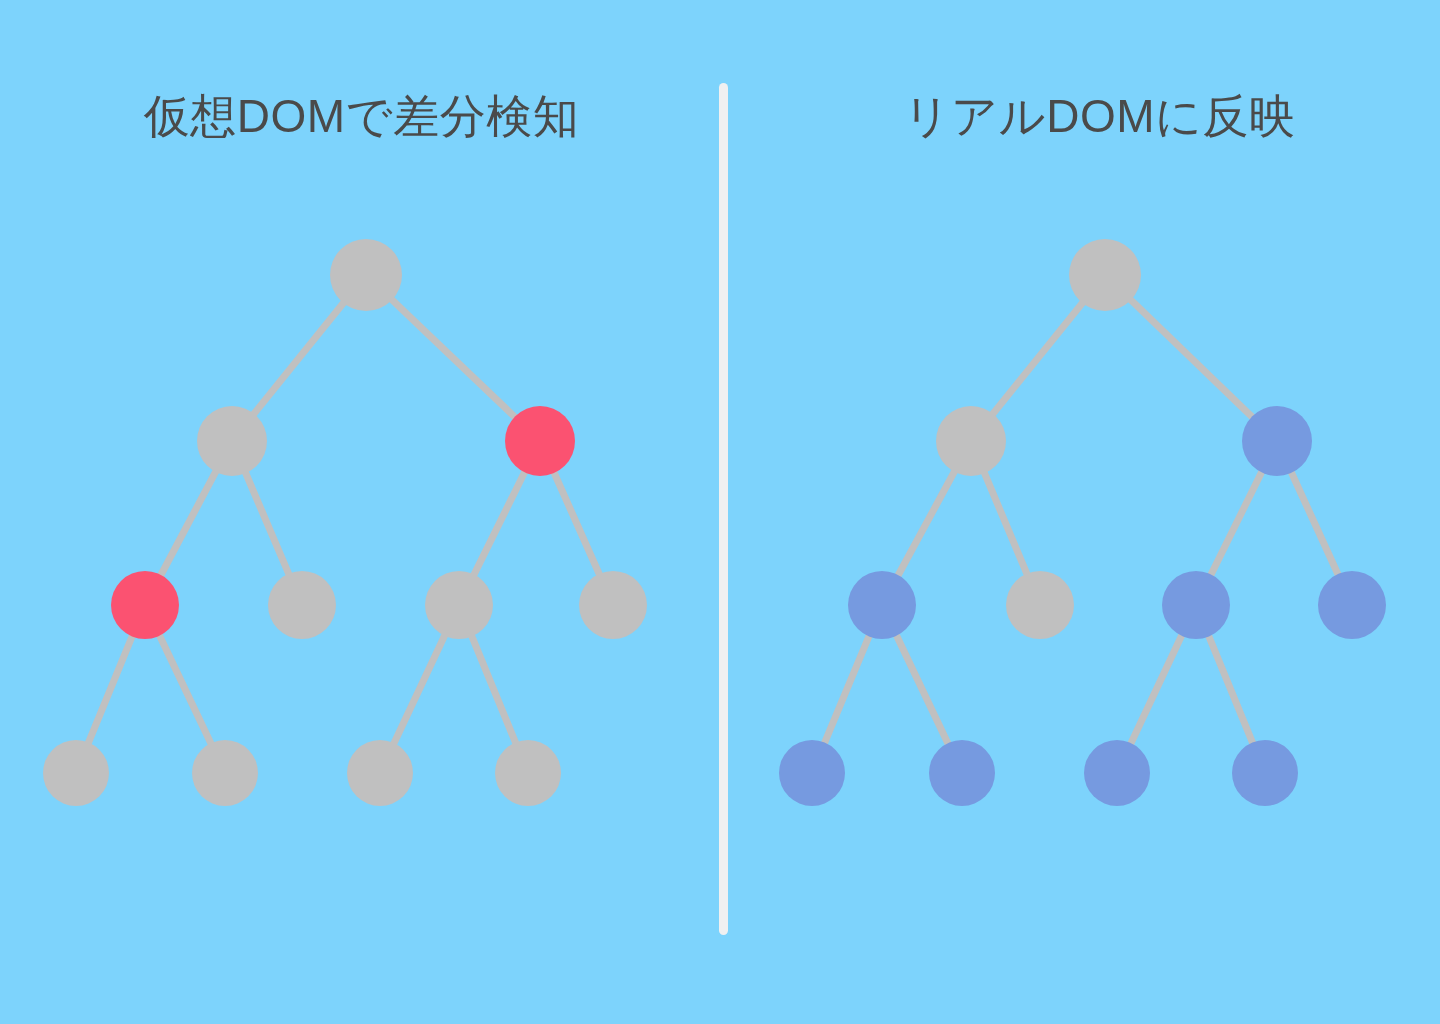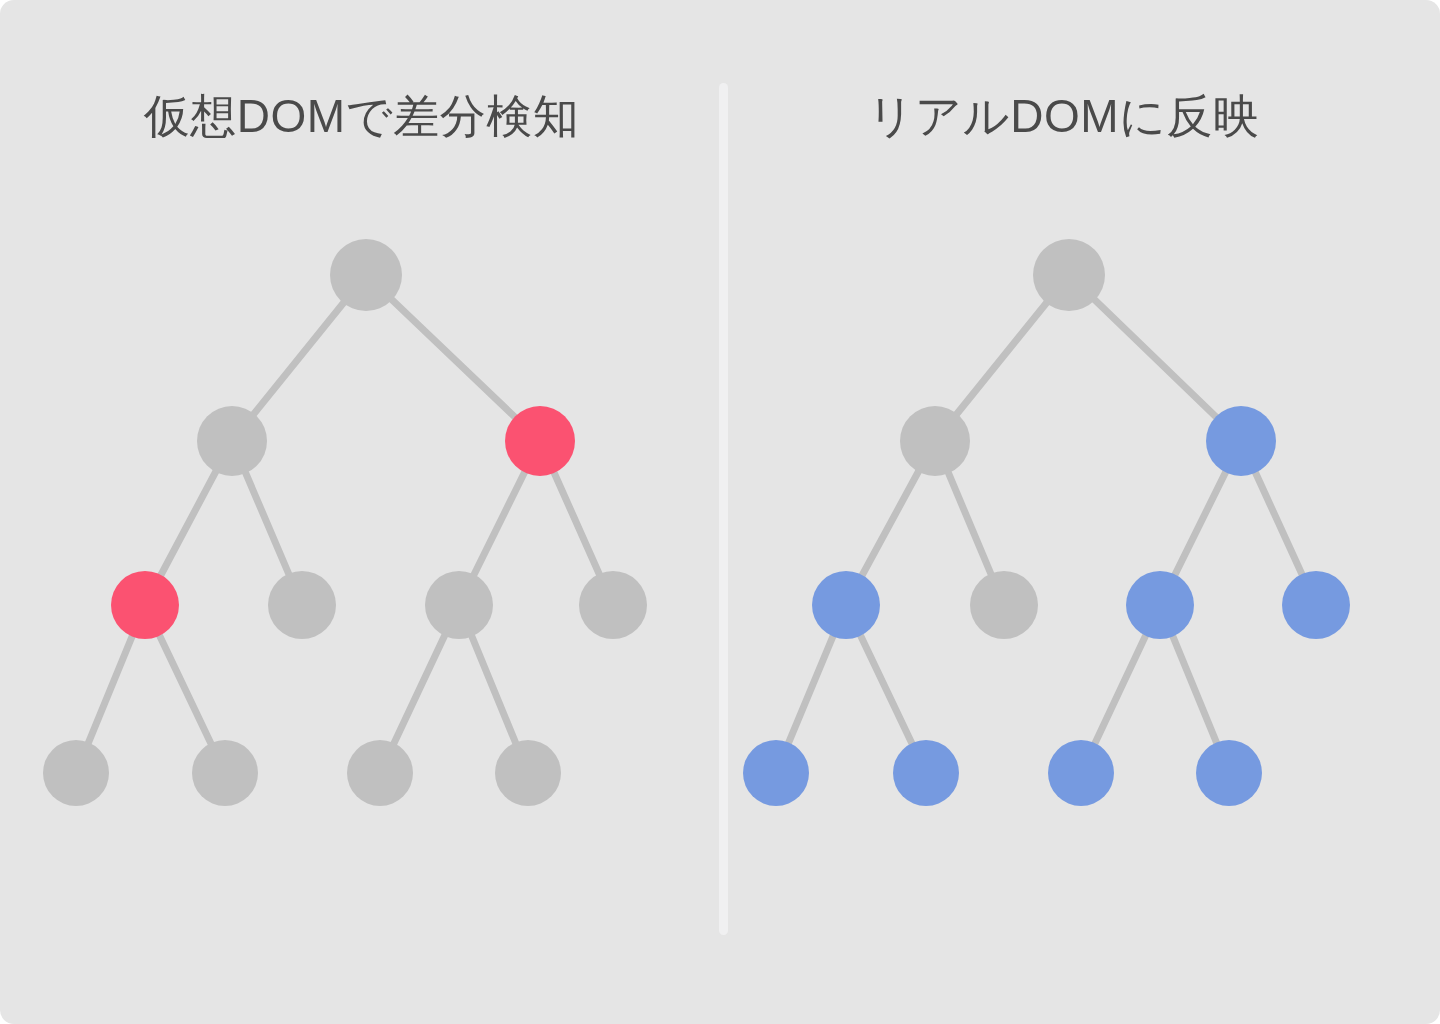--- a/index.html
+++ b/index.html
@@ -11,30 +11,29 @@
   body {
     width: 1440px;
     height: 1024px;
     font-family: "Liberation Sans", "DejaVu Sans", sans-serif;
     overflow: hidden;
   }
   .stage {
     position: relative;
     width: 1440px;
     height: 1024px;
-    background: #e5e5e5;
-    border-radius: 14px;
+    background: #7dd3fc;
   }
   .panel {
     position: absolute;
     top: 0;
     height: 1024px;
   }
   .panel-left  { left: 0;    width: 723px; }
-  .panel-right { left: 687px; width: 717px; }
+  .panel-right { left: 723px; width: 717px; }
 
   .panel-title {
     position: absolute;
     top: 90px;
     left: 0;
     width: 100%;
     text-align: center;
     font-size: 46px;
     font-weight: 400;
     letter-spacing: 0.5px;

